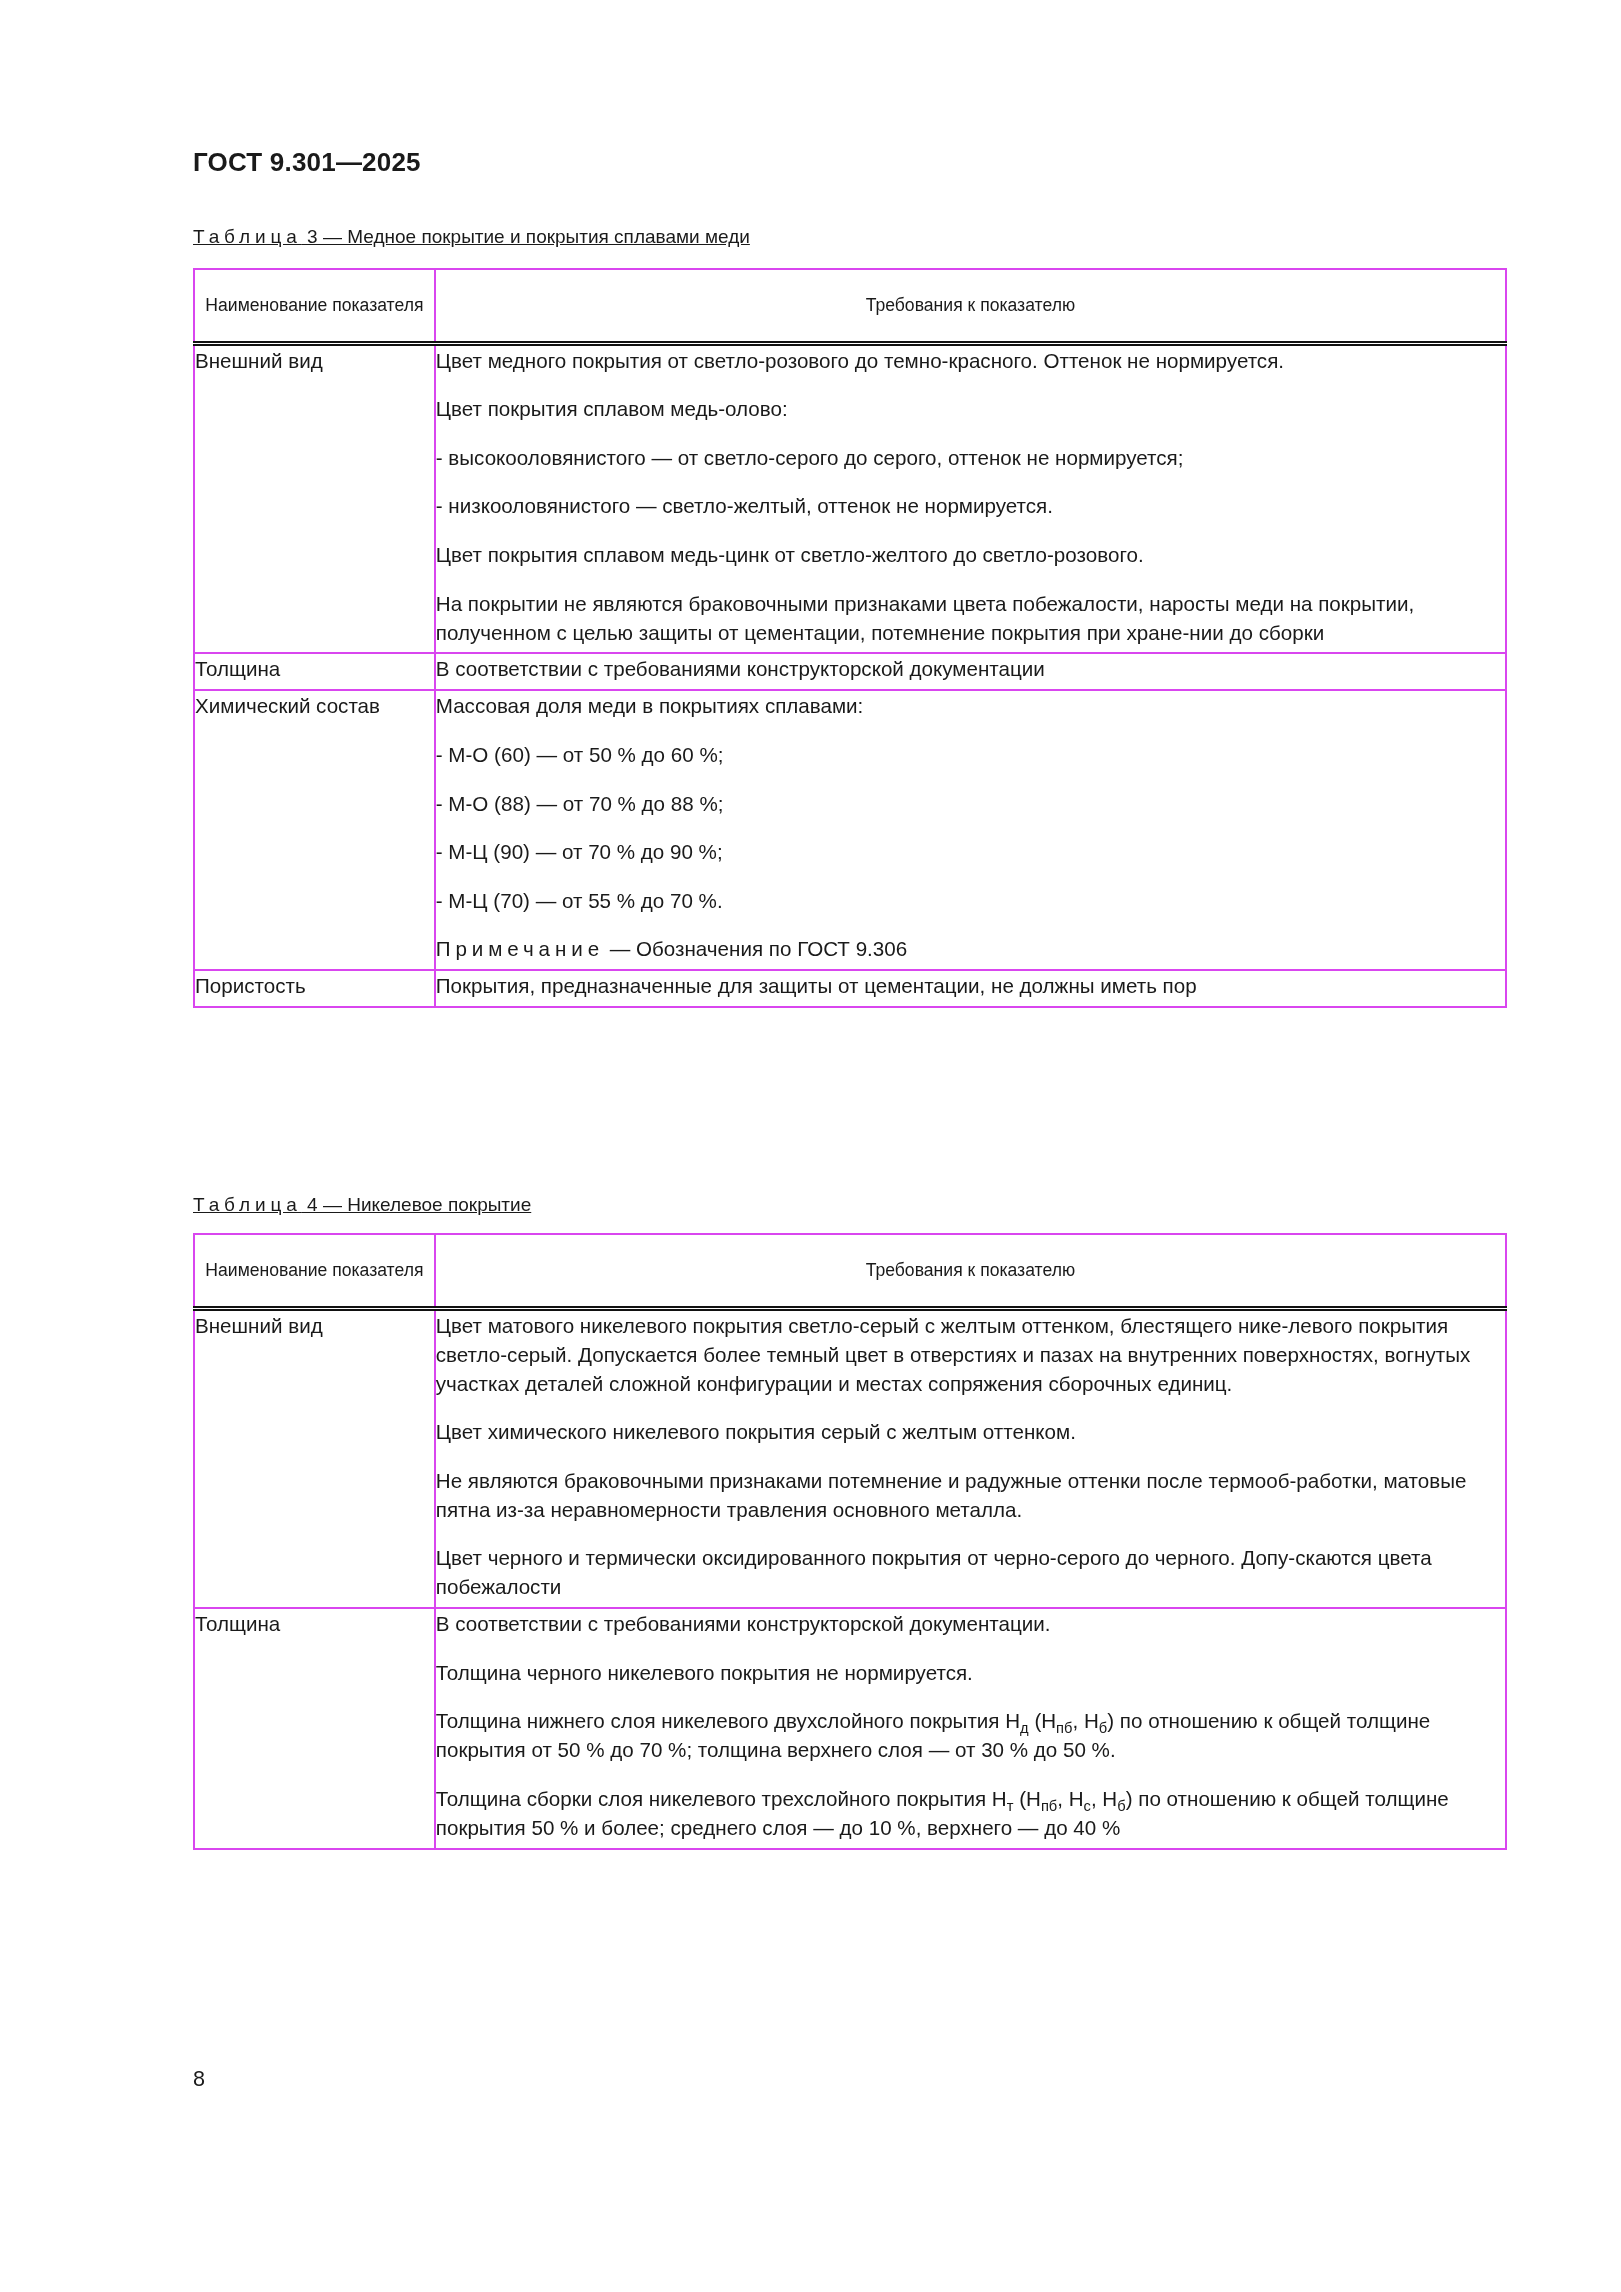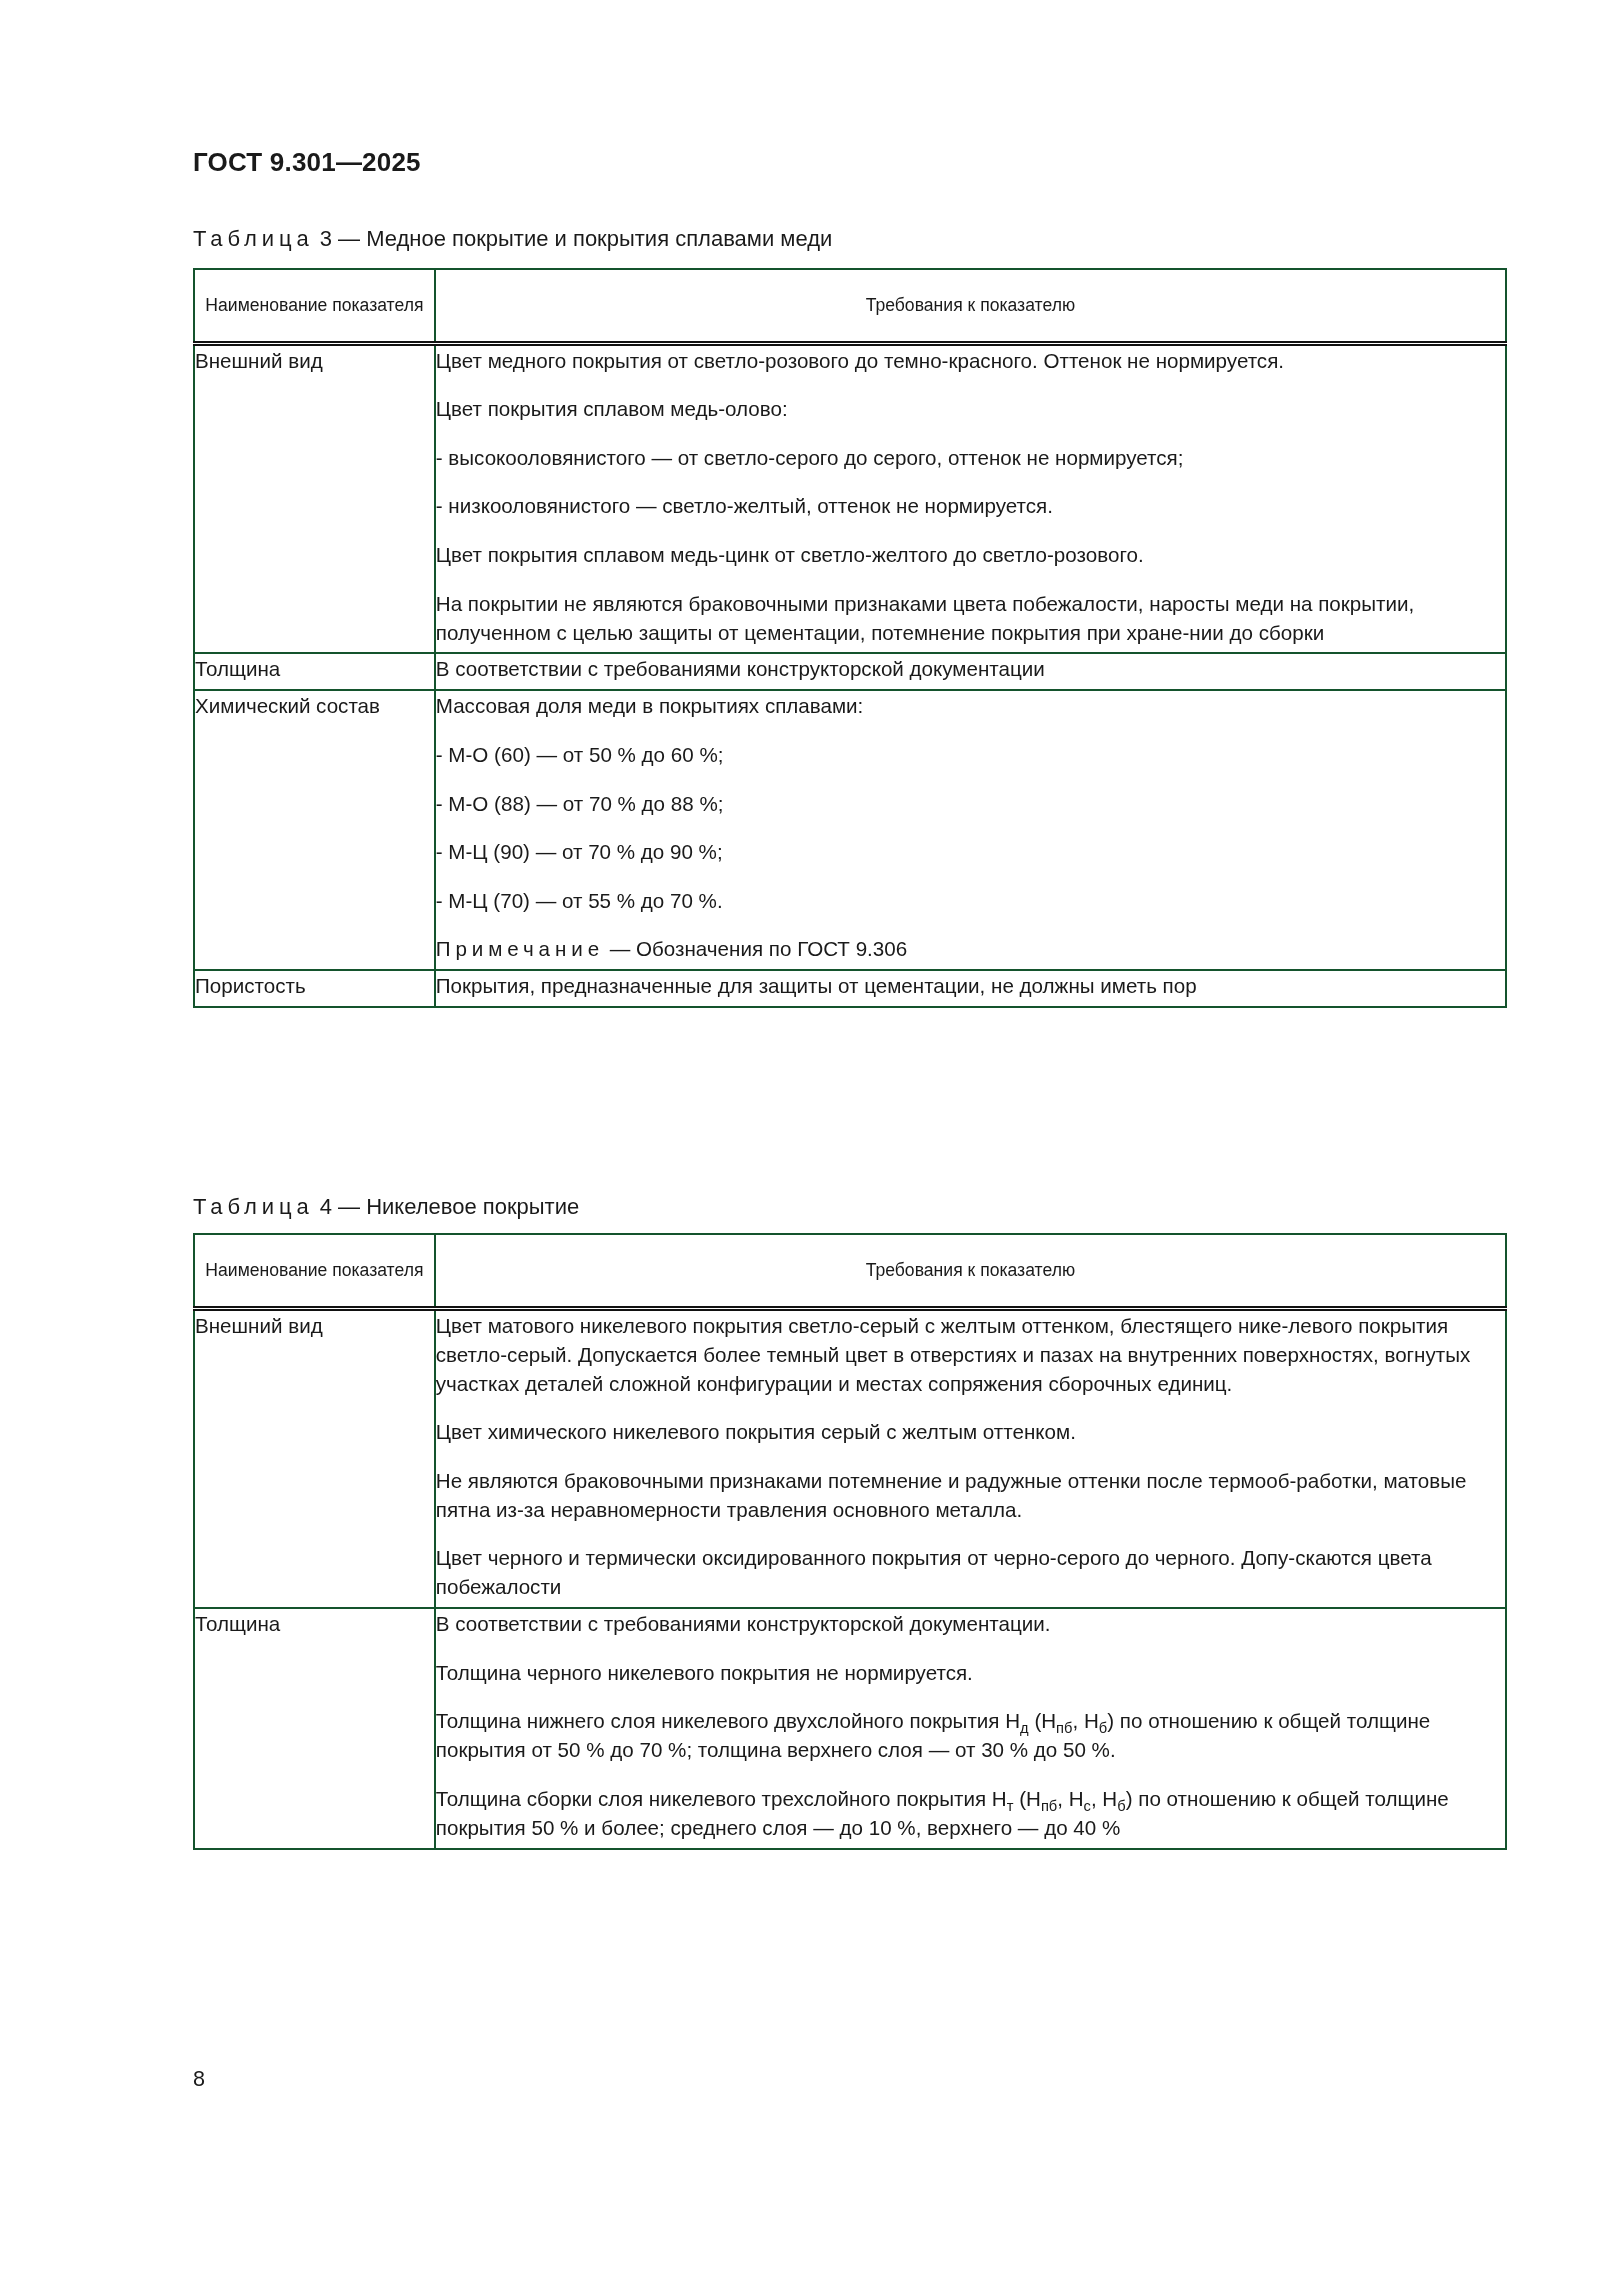--- a/index.html
+++ b/index.html
@@ -1,21 +1,21 @@
 <!DOCTYPE html>
 <html><head>
 <meta charset="utf-8">
 <style>
   html, body { margin: 0; padding: 0; background: #ffffff; }
   body { width: 1621px; height: 2293px; position: relative; font-family: "Liberation Sans", sans-serif; color: #1a1a1a; }
   .doc-code { position: absolute; left: 193px; top: 147px; font-size: 26px; font-weight: bold; letter-spacing: 0.2px; }
-  .caption { position: absolute; left: 193px; font-size: 22px; }
+  .caption { position: absolute; left: 193px; font-size: 19px; text-decoration: underline; }
   .caption .spaced { letter-spacing: 4.9px; }
   table.gtable { position: absolute; left: 193px; width: 1314px; border-collapse: collapse; font-size: 20.6px; line-height: 29px; }
-  table.gtable td, table.gtable th { border: 2px solid #14532d; vertical-align: top; padding: 0; margin-left: 22px; }
+  table.gtable td, table.gtable th { border: 2px solid #d946ef; vertical-align: top; padding: 0; margin-left: 22px; }
   table.gtable th { font-weight: normal; font-size: 17.6px; line-height: 23.5px; vertical-align: middle; text-align: center; border-bottom: 5.9px double #111; }
   table.gtable th.col1 { width: 231px; padding: 9.8px 3.9px; }
   table.gtable th.col2 { padding: 9.8px 3.9px; }
   td.name { padding: 5.9px 9.8px 5.9px 13.7px; width: 208px; }
   td.req { padding: 5.9px 13.7px 5.9px 13.7px; }
   td.req p { margin: 0 0 19.6px 0; }
   td.req p:last-child { margin-bottom: 5.9px; }
   .note-label { letter-spacing: 4.9px; }
   sub { font-size: 14.7px; vertical-align: -4.9px; line-height: 0; }
   .page-num { position: absolute; left: 193px; top: 2066px; font-size: 21.6px; }

